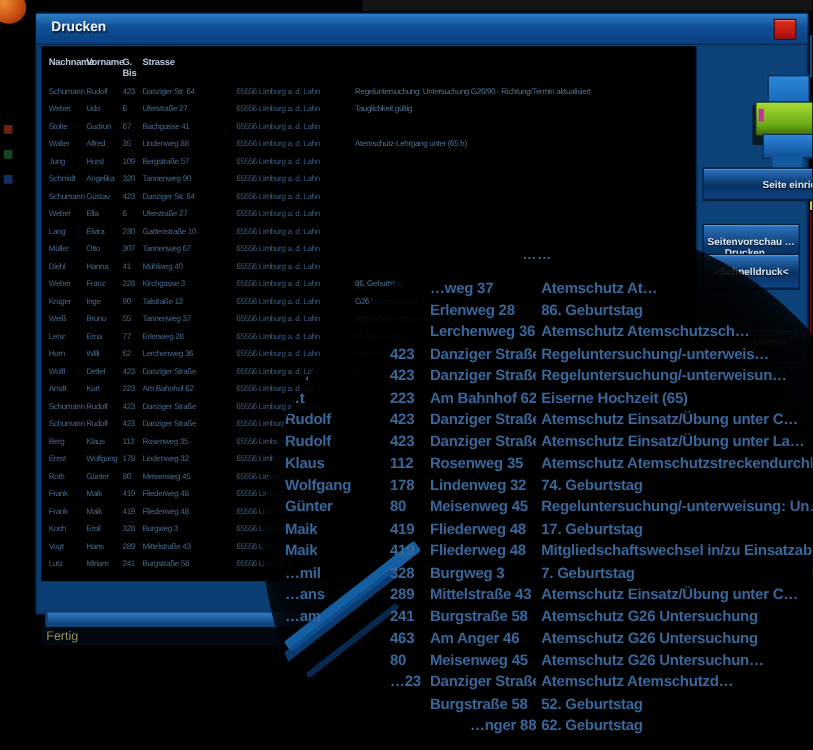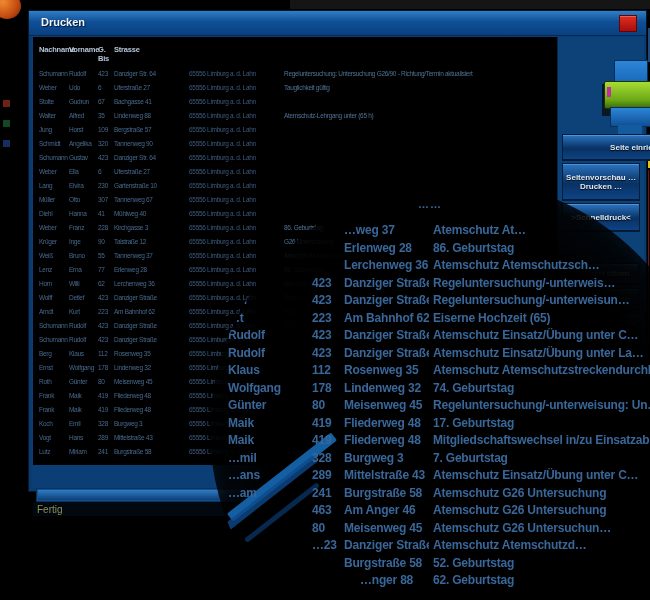--- a/index.html
+++ b/index.html
@@ -80,21 +80,21 @@
   .streak1{left:6px;top:292px;width:132px;height:10px;background:#1563ab;opacity:.95;}
   .streak2{left:-4px;top:312px;width:122px;height:8px;background:#0d4a8c;opacity:.8;}
   .streak3{left:26px;top:330px;width:92px;height:5px;background:#0a3a70;opacity:.7;}
   #lensdots{position:absolute;left:208px;top:18px;color:#3a6a9c;font-size:11px;font-weight:bold;letter-spacing:1px;}
   .lrow{position:absolute;left:0;width:100%;display:grid;
         grid-template-columns:80px 28px 85px 1fr;column-gap:4px;padding-left:18px;
         color:#39679a;font-size:12px;font-weight:bold;height:17px;line-height:17px;
         letter-spacing:-.2px;filter:blur(.3px);}
   .lrow span{overflow:hidden;white-space:nowrap;}
   .lrow .l-name{text-align:left;}
-  .lrow.indent .l-street{padding-left:16px;}
+  .lrow.indent .l-street{padding-left:16px;text-align:right;}
 </style>
 </head>
 <body>
 
 <div id="screen">
 
   <div class="bg-strip-top"></div>
   <div class="bg-orb"></div>
   <div class="bg-dot" style="left:3px;top:100px;background:#8a2a1a;"></div>
   <div class="bg-dot" style="left:3px;top:120px;background:#1a5a2a;"></div>
@@ -356,21 +356,21 @@
         <div class="printer prt-ink"></div>
         <div class="printer prt-tray"></div>
         <div class="printer prt-tab"></div>
 
         <div id="topbtns">
 
         <div class="pbtn" style="top: 97px; height: 25px; padding-left: 44px;">
               <span>Seite einrichten …</span>
               <span></span>
             </div>
-            <div class="pbtn" style="top: 126px; height: 36px;">
+            <div class="pbtn" style="top: 142px; height: 36px;">
               <span>Seitenvorschau …</span>
               <span>Drucken …</span>
             </div>
             <div class="pbtn" style="top: 166px; height: 27px;">
               <span>&gt;Schnelldruck&lt;</span>
               <span></span>
             </div>
           </div>
 
         <div id="expbtns">

